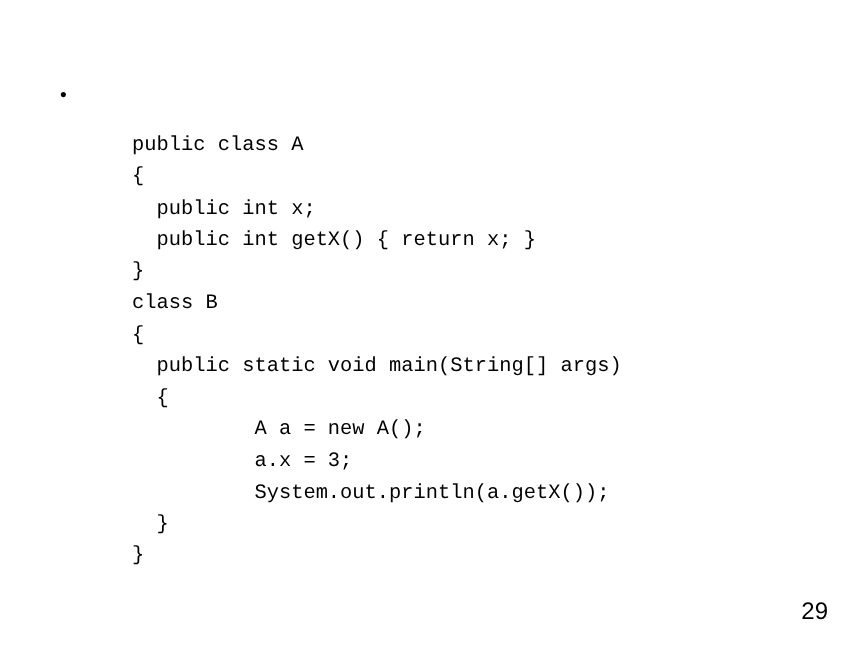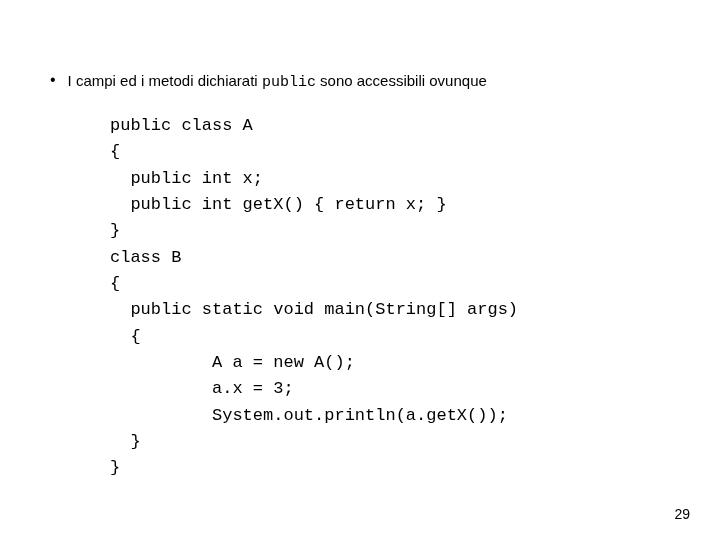--- a/index.html
+++ b/index.html
@@ -57,34 +57,31 @@
       line-height: 1.55;
       margin-left: 60px;
       margin-top: 16px;
       white-space: pre;
     }
 
     .page-number {
       position: absolute;
       bottom: 18px;
       right: 30px;
-      font-size: 14px;
+      font-size: 20px;
       color: #000000;
     }
   </style>
 </head>
 <body>
 
 <div class="slide">
 
   <div class="bullet-point">
     <span class="bullet-dot">•</span>
-    <span class="bullet-text">
-      <span>I campi ed i metodi dichiarati </span><span class="inline-code">public</span><span> sono accessibili ovunque</span>
-    </span>
   </div>
 
   <div class="code-block">public class A
 {
   public int x;
   public int getX() { return x; }
 }
 class B
 {
   public static void main(String[] args)

